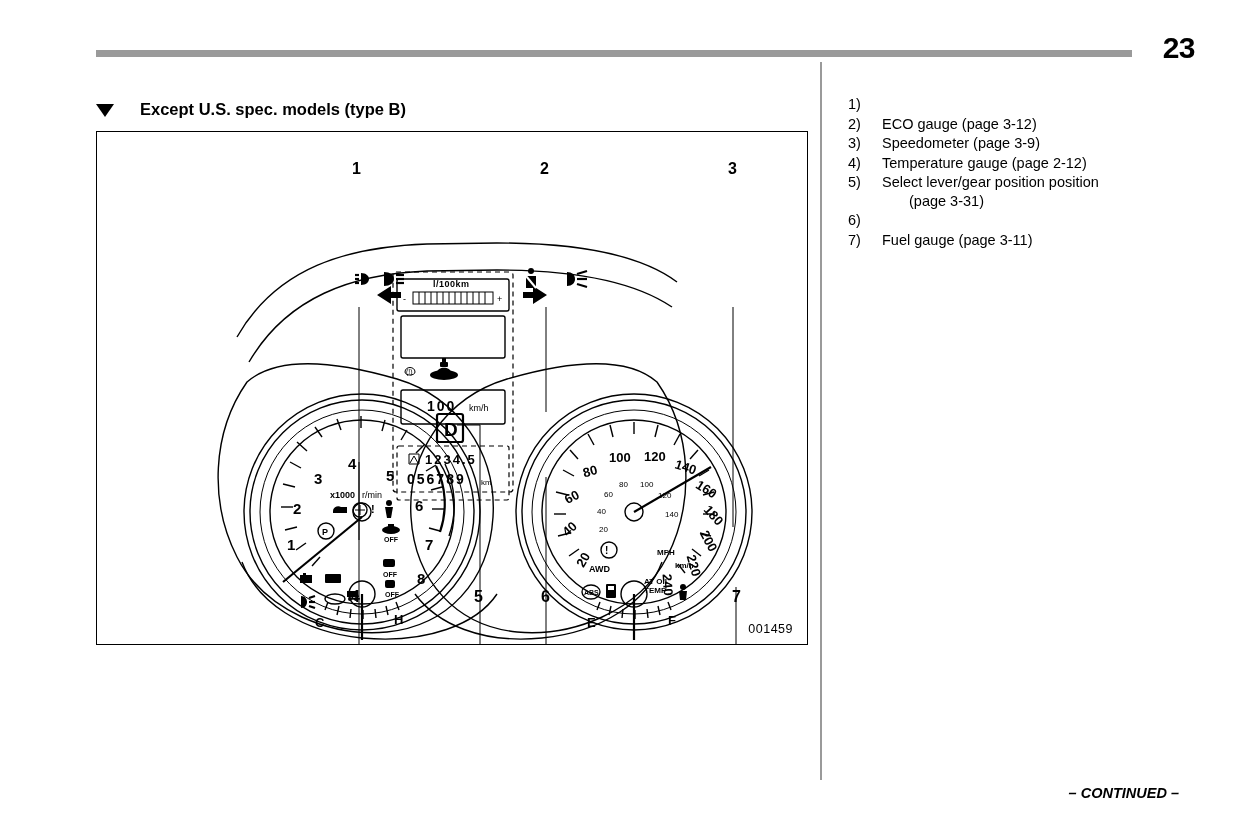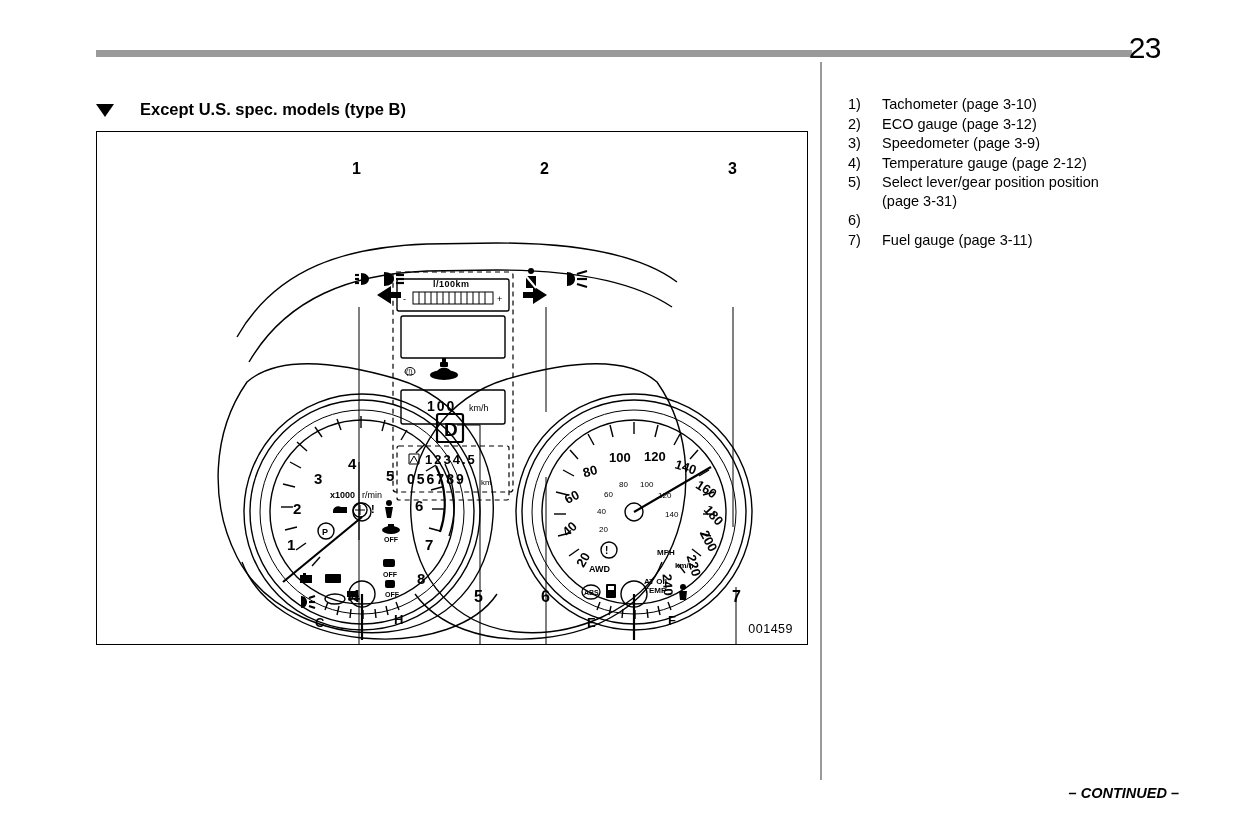--- a/index.html
+++ b/index.html
@@ -20,24 +20,24 @@
   .header-rule {
     position: absolute;
     left: 96px;
     top: 50px;
     width: 1036px;
     height: 7px;
     background: #9a9a9a;
   }
   .page-number {
     position: absolute;
-    right: 80px;
+    right: 46px;
     top: 33px;
     font-size: 30px;
-    font-weight: normal;
+    font-weight: bold;
     letter-spacing: -0.5px;
     line-height: 1;
   }
 
   
   .section-title-row {
     position: absolute;
     left: 96px;
     top: 100px;
     display: flex;
@@ -93,21 +93,21 @@
     display: flex;
     font-size: 14.5px;
     line-height: 1.28;
     margin-bottom: 1px;
   }
   .legend-num {
     width: 34px;
     flex: 0 0 34px;
   }
   .legend-text { flex: 1 1 auto; }
-  .legend-text .cont { display: block; }
+  .legend-text .cont { display: block; margin-left: 27px; }
 
   
   .v-divider {
     position: absolute;
     left: 820px;
     top: 62px;
     width: 1.5px;
     height: 718px;
     background: #9a9a9a;
   }
@@ -462,21 +462,20 @@
 <div class="callout" style="left:351px; top:588px;">4</div>
 <div class="callout" style="left:474px; top:588px;">5</div>
 <div class="callout" style="left:541px; top:588px;">6</div>
 <div class="callout" style="left:732px; top:588px;">7</div>
 
 <div class="v-divider"></div>
 
 <div class="legend">
   <div class="legend-item">
     <div class="legend-num">1)</div>
-    <div class="legend-text">Tachometer (page 3-10)</div>
   </div>
   <div class="legend-item">
     <div class="legend-num">2)</div>
     <div class="legend-text">ECO gauge (page 3-12)</div>
   </div>
   <div class="legend-item">
     <div class="legend-num">3)</div>
     <div class="legend-text">Speedometer (page 3-9)</div>
   </div>
   <div class="legend-item">

